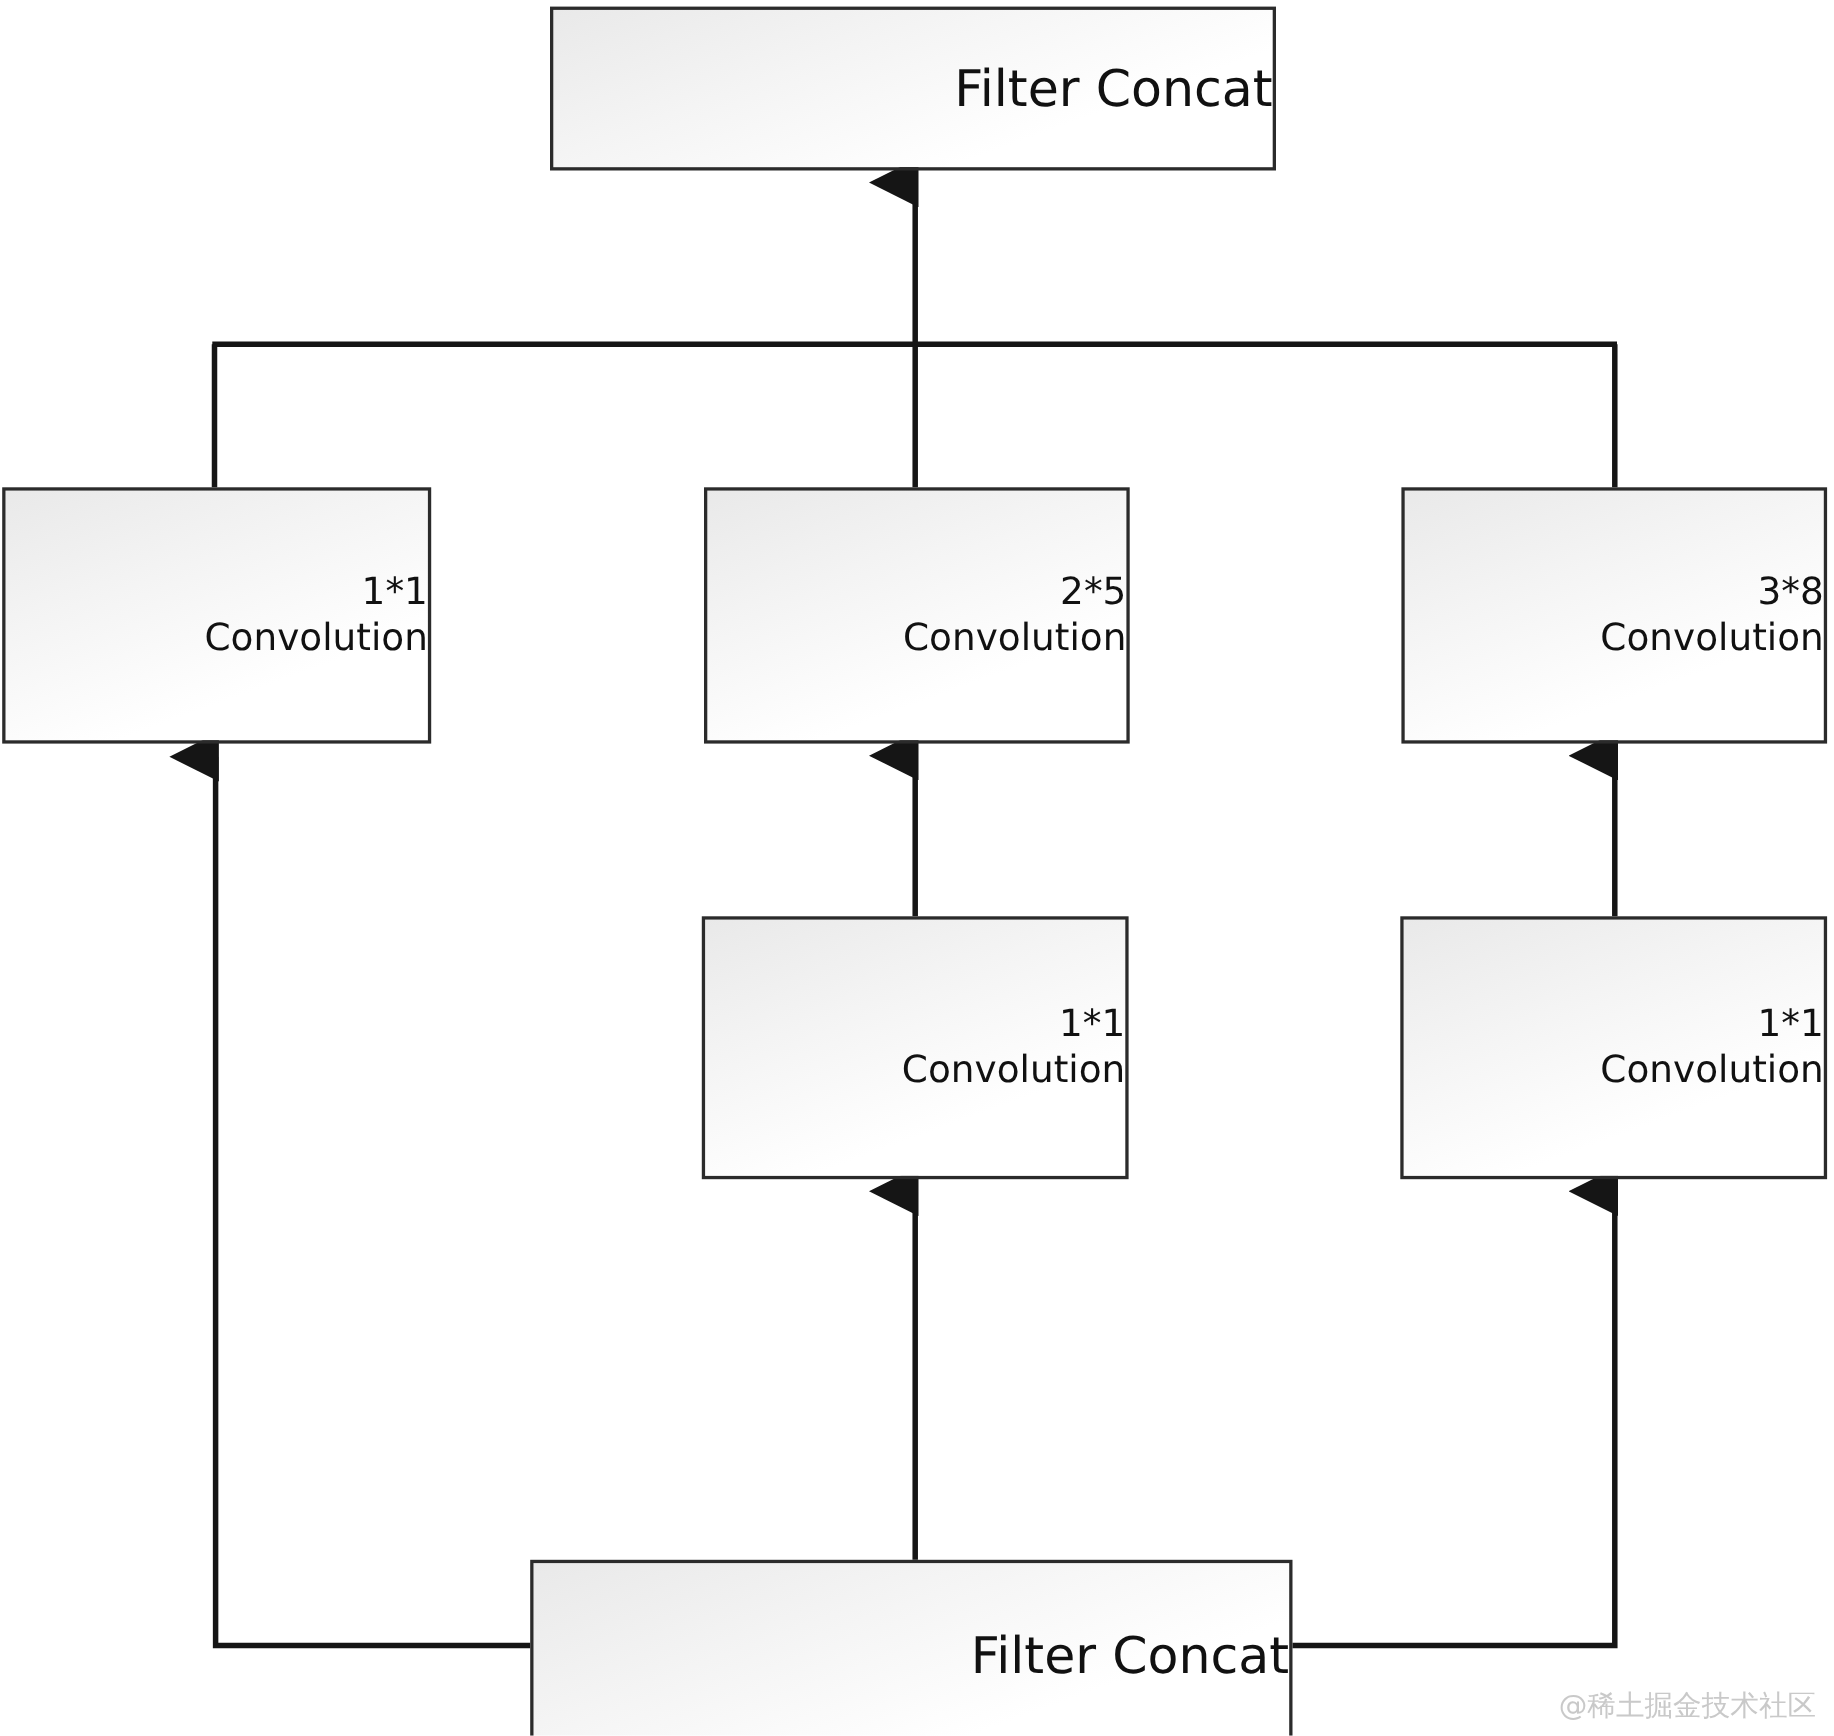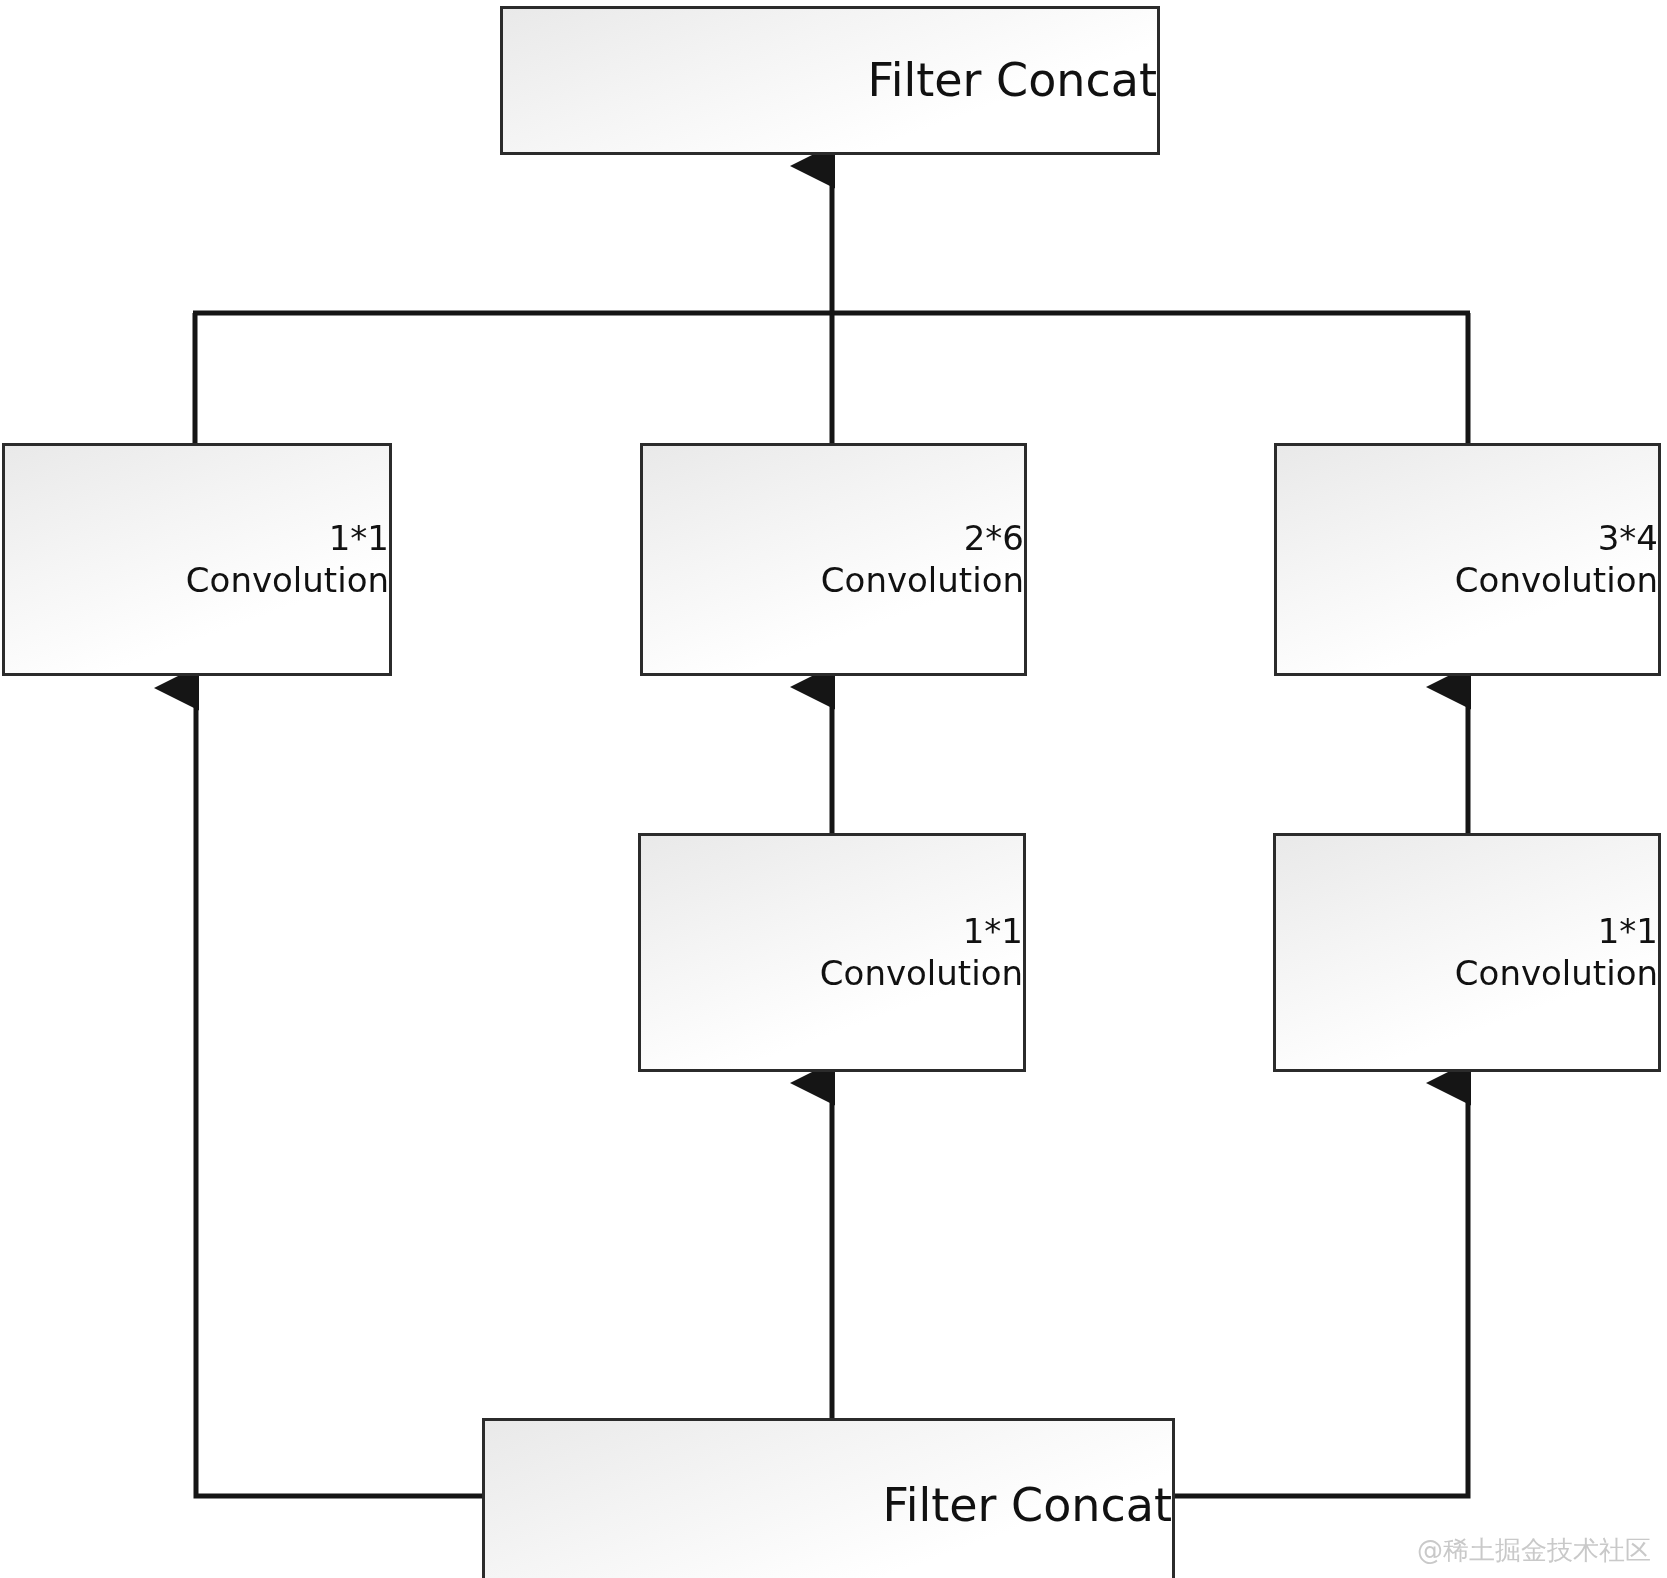--- a/index.html
+++ b/index.html
@@ -115,26 +115,26 @@
   <div class="node concat" style="left:500px; top:6px; width:660px; height:149px;">
     <span class="ln">Filter Concat</span>
   </div>
 
   <div class="node conv" style="left:2px; top:443px; width:390px; height:233px;">
     <span class="ln">1*1</span>
     <span class="ln">Convolution</span>
   </div>
 
   <div class="node conv" style="left:640px; top:443px; width:387px; height:233px;">
-    <span class="ln">2*6</span>
+    <span class="ln">2*5</span>
     <span class="ln">Convolution</span>
   </div>
 
   <div class="node conv" style="left:1274px; top:443px; width:387px; height:233px;">
-    <span class="ln">3*4</span>
+    <span class="ln">3*8</span>
     <span class="ln">Convolution</span>
   </div>
 
   <div class="node conv" style="left:638px; top:833px; width:388px; height:239px;">
     <span class="ln">1*1</span>
     <span class="ln">Convolution</span>
   </div>
 
   <div class="node conv" style="left:1273px; top:833px; width:388px; height:239px;">
     <span class="ln">1*1</span>

